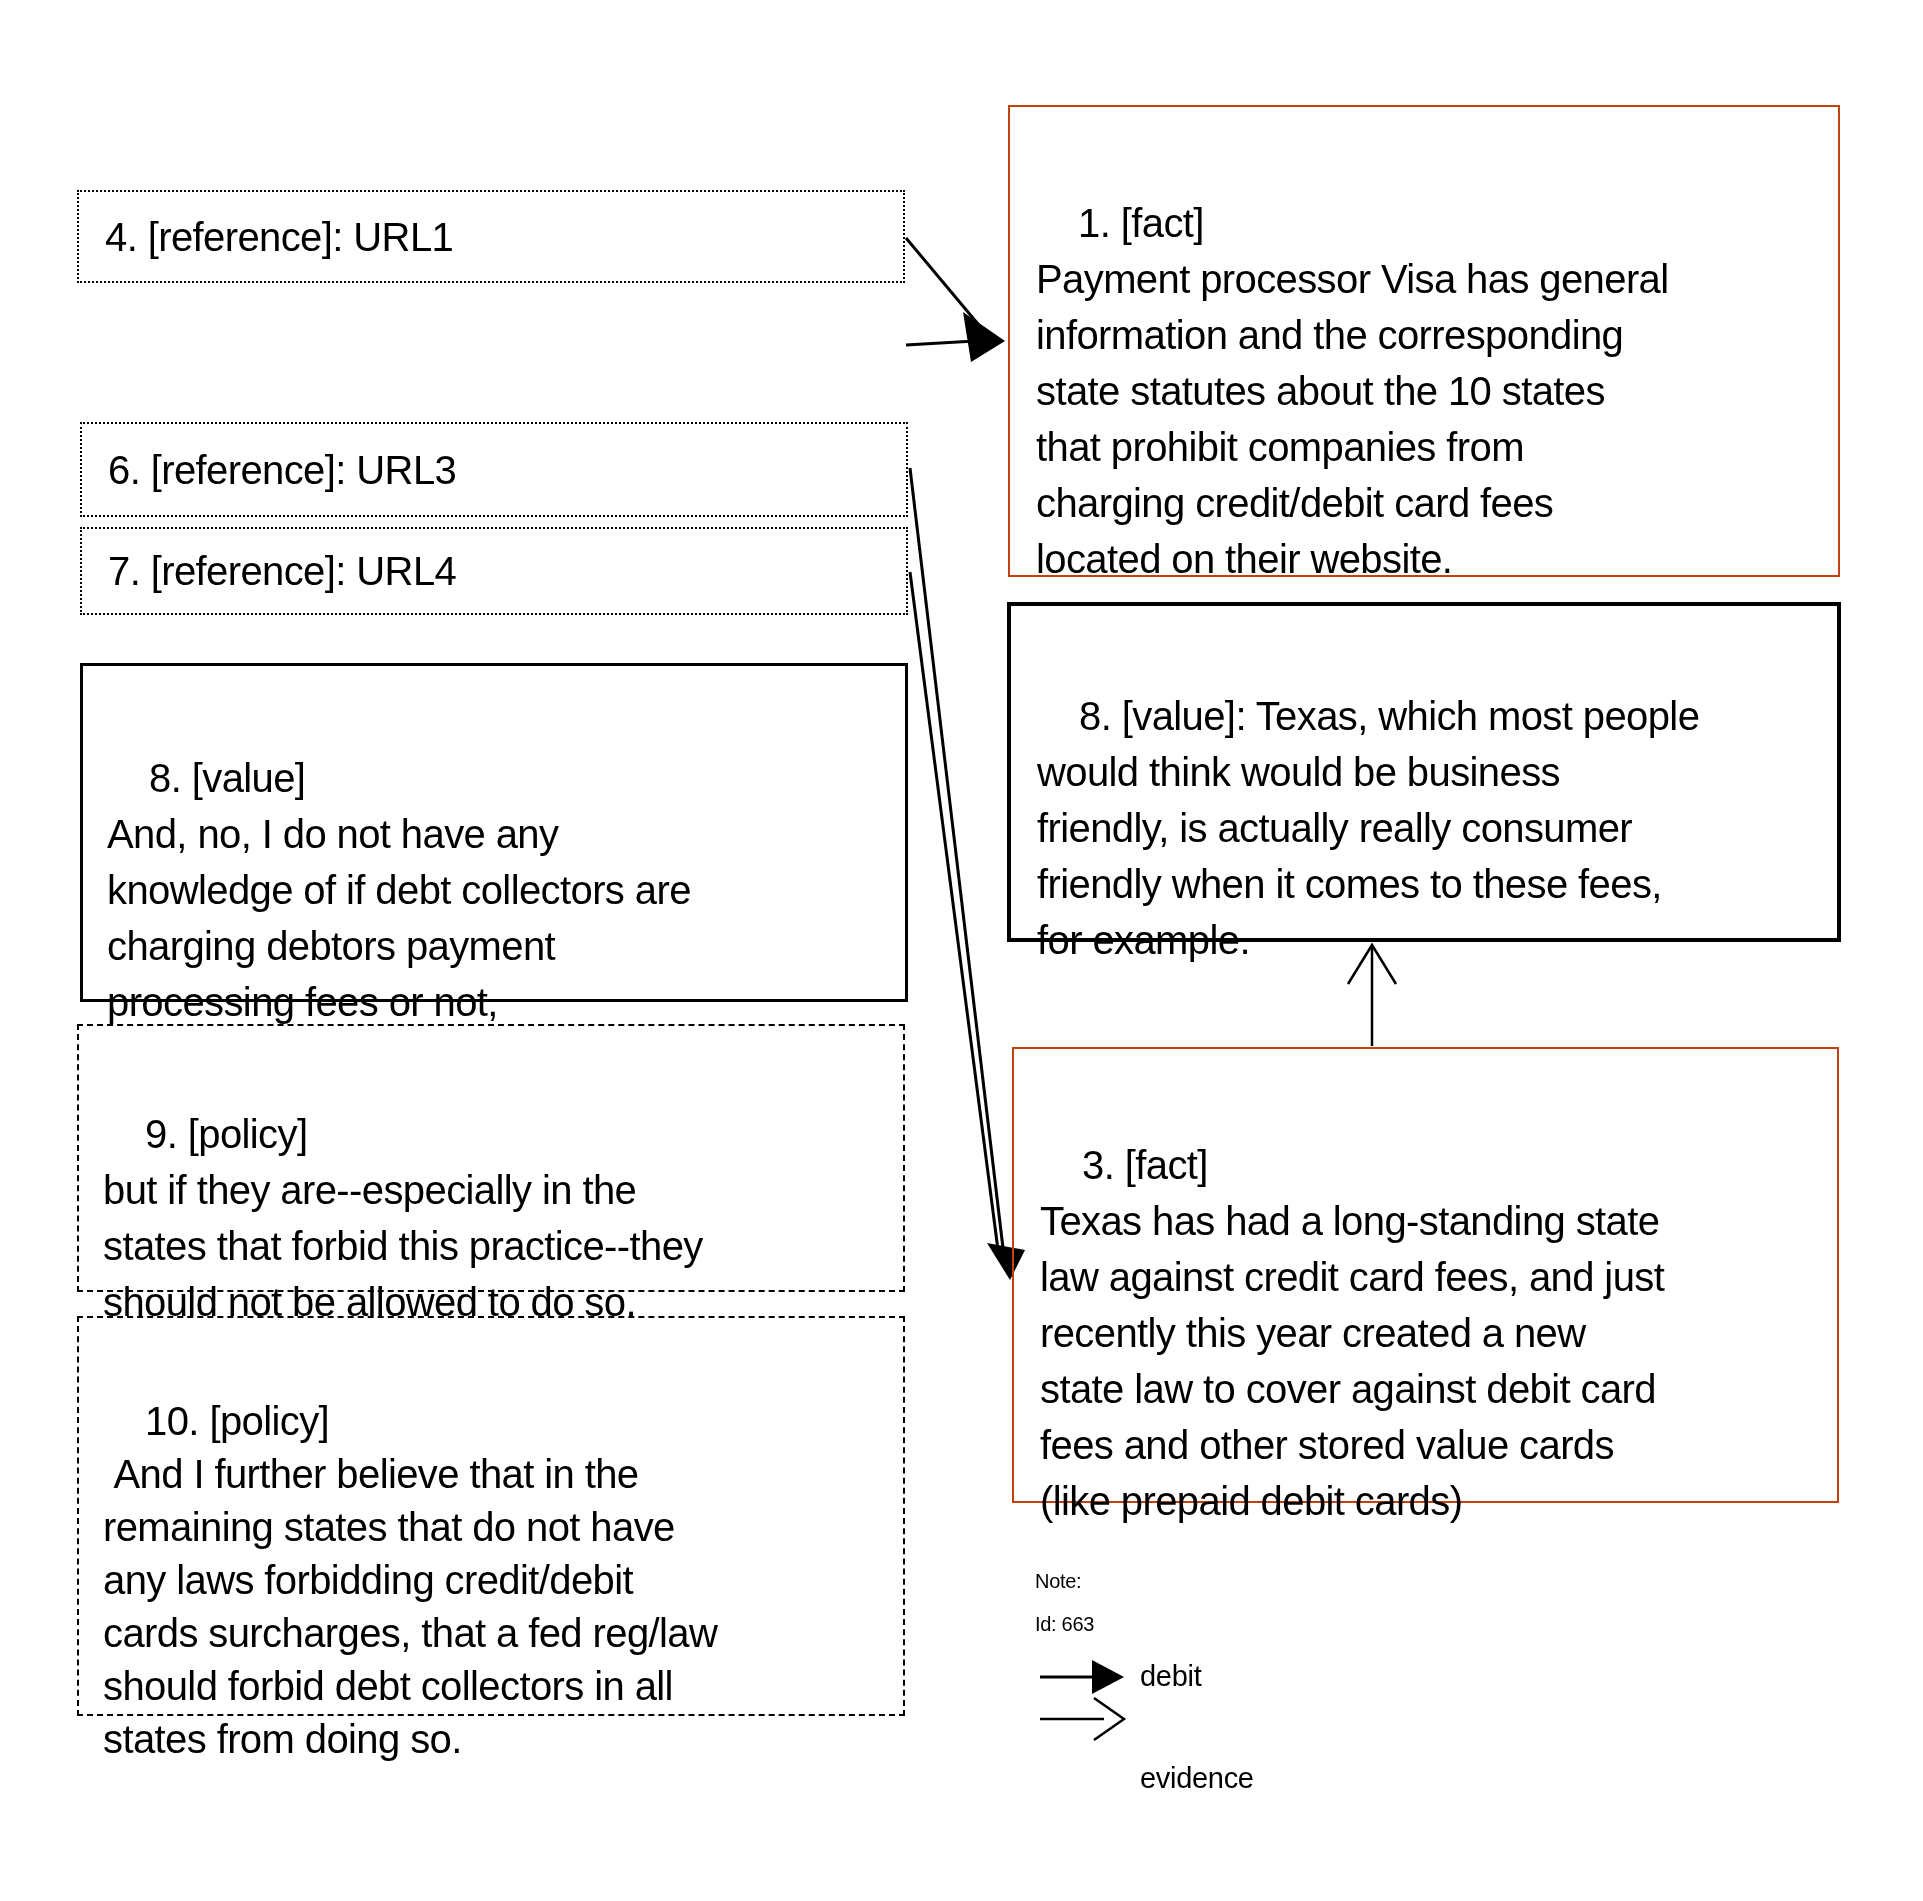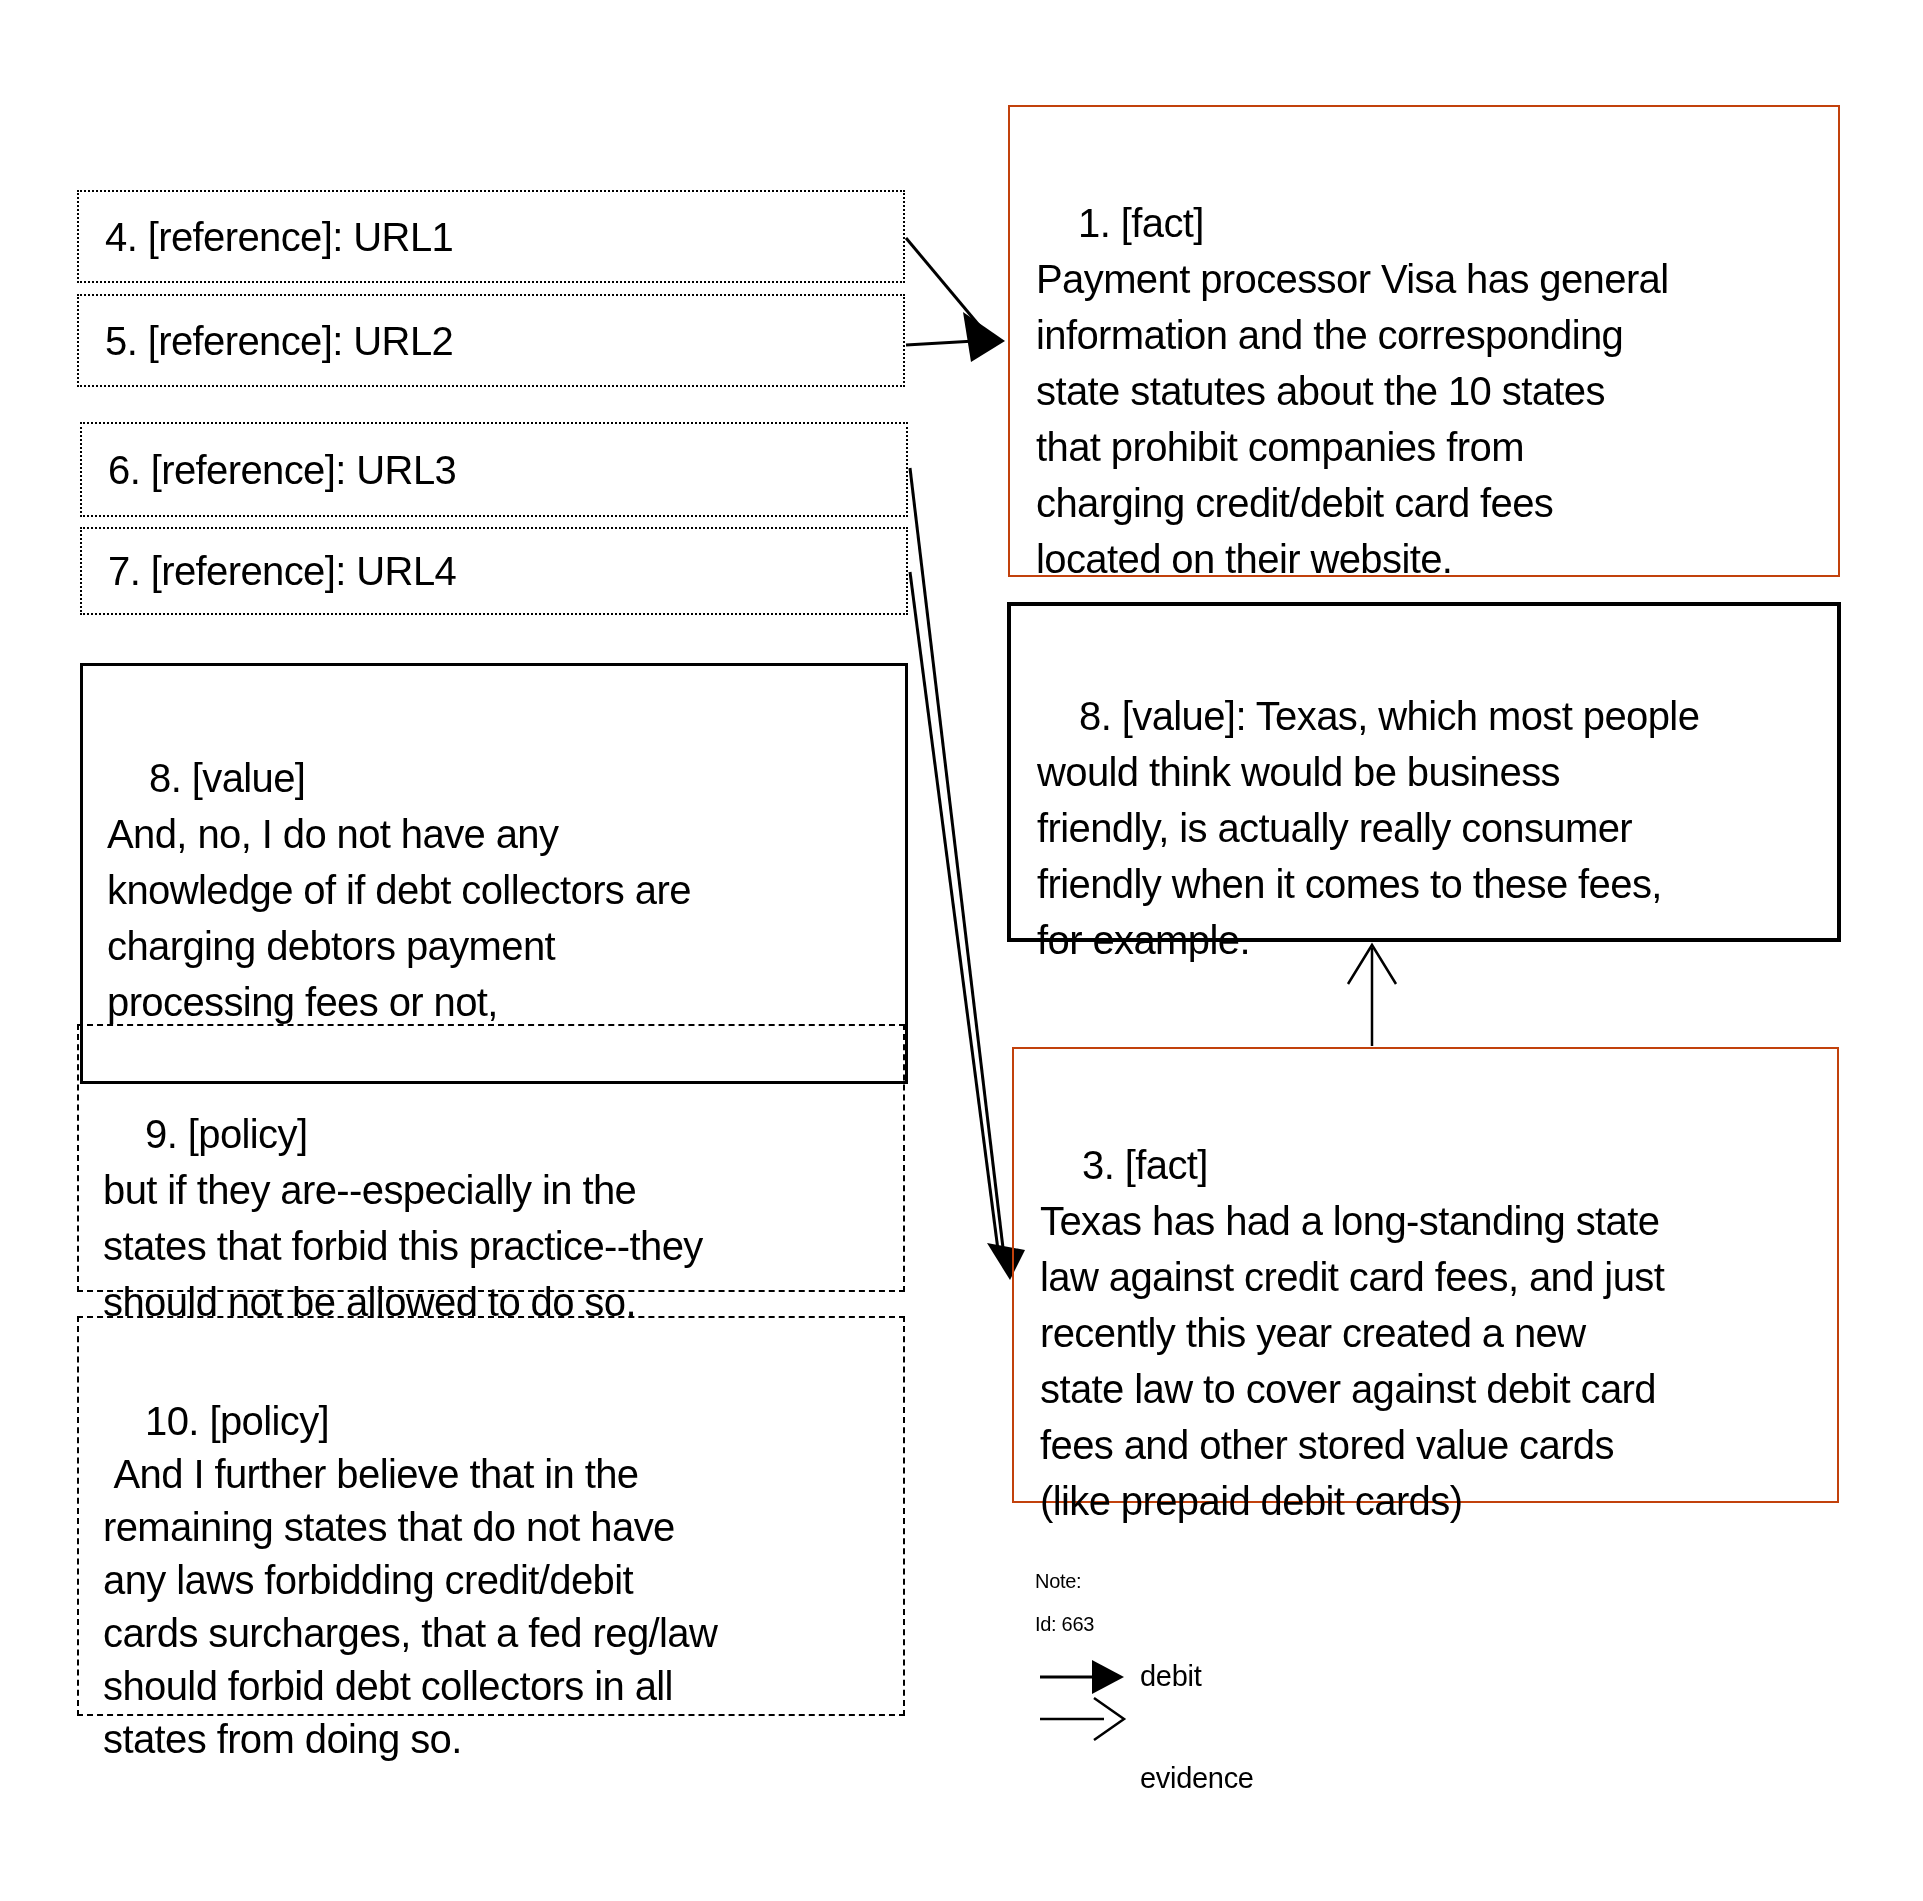--- a/index.html
+++ b/index.html
@@ -48,33 +48,30 @@
     <g stroke="#000" stroke-width="2.5" fill="none">
       <line x1="1040" y1="1719" x2="1104" y2="1719"></line>
       <polyline points="1094,1698 1124,1719 1094,1740"></polyline>
     </g>
   </svg>
 
   <div class="node ref" style="left:77px;top:190px;width:828px;height:93px;">
     <span>4. [reference]: URL1</span>
   </div>
 
-  <div class="node ref" style="left:77px;top:294px;width:828px;height:93px;">
-    <span>5. [reference]: URL2</span>
-  </div>
 
   <div class="node ref" style="left:80px;top:422px;width:828px;height:95px;">
     <span>6. [reference]: URL3</span>
   </div>
 
   <div class="node ref" style="left:80px;top:527px;width:828px;height:88px;">
     <span>7. [reference]: URL4</span>
   </div>
 
-  <div class="node solid-black" style="left:80px;top:663px;width:828px;height:421px;">
+  <div class="node solid-black" style="left:80px;top:663px;width:828px;height:339px;">
     <span>8. [value]
 And, no, I do not have any
 knowledge of if debt collectors are
 charging debtors payment
 processing fees or not,</span>
   </div>
 
   <div class="node dashed" style="left:77px;top:1024px;width:828px;height:268px;">
     <span>9. [policy]
 but if they are--especially in the

